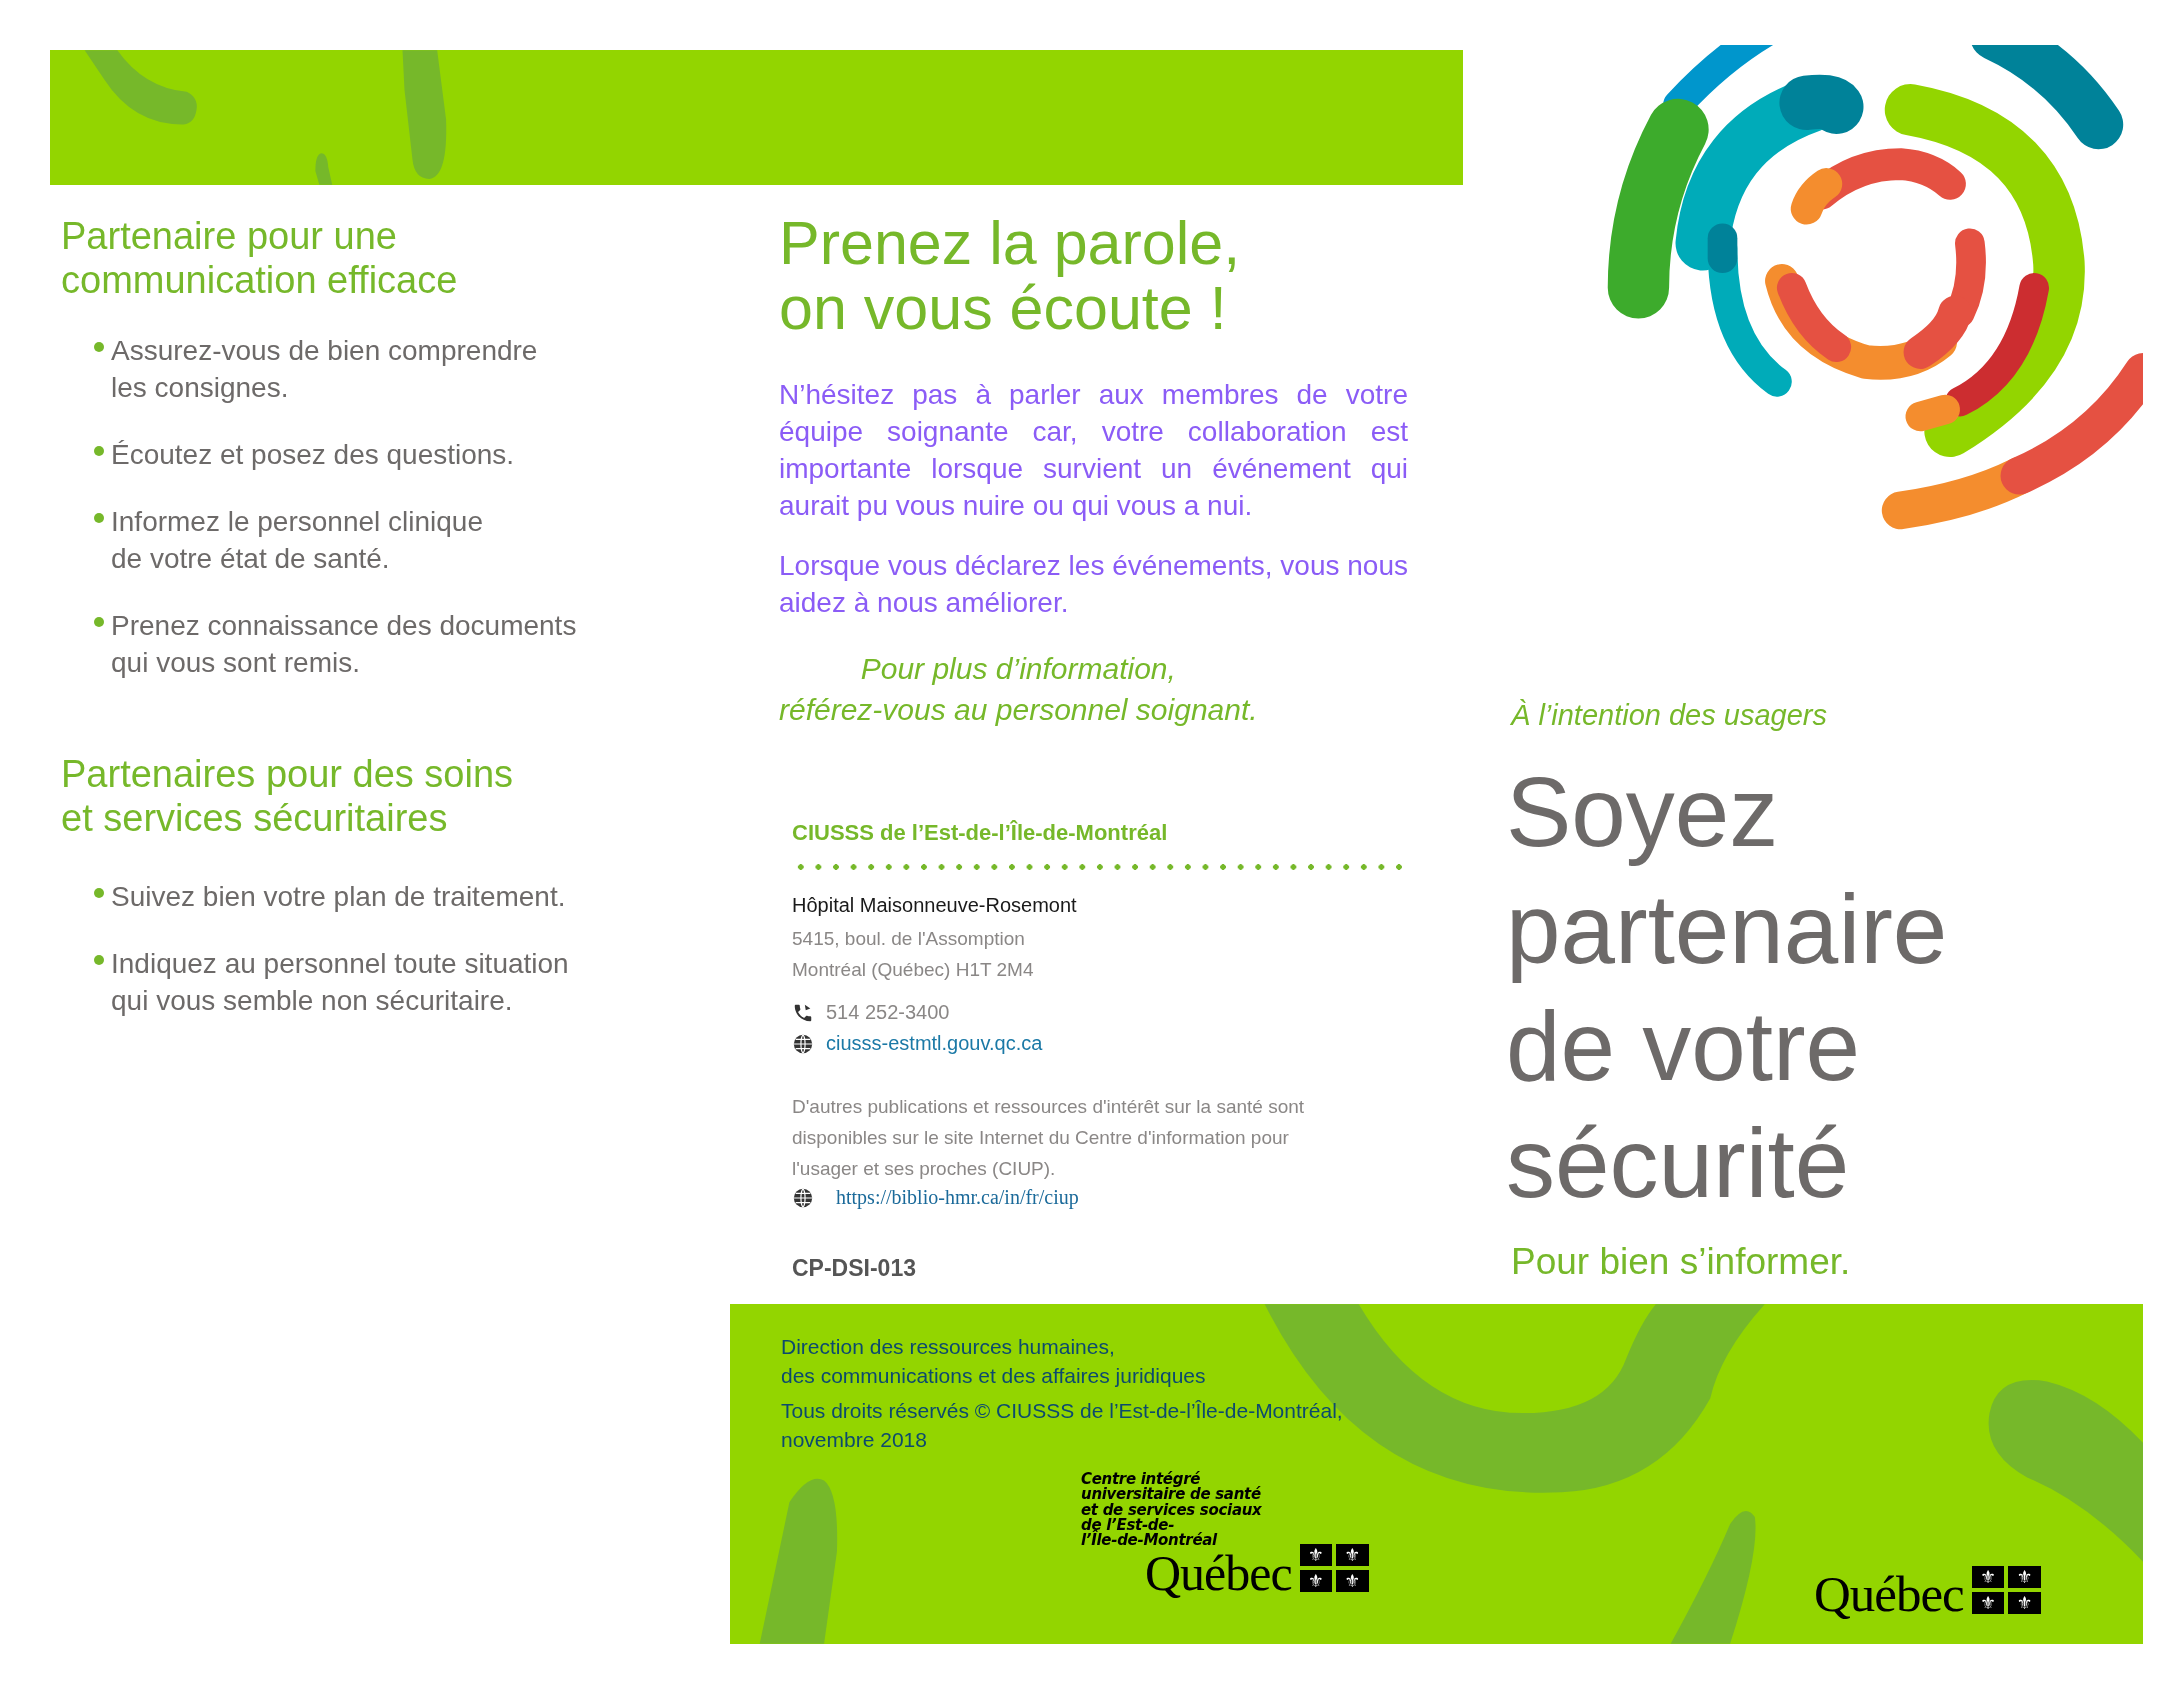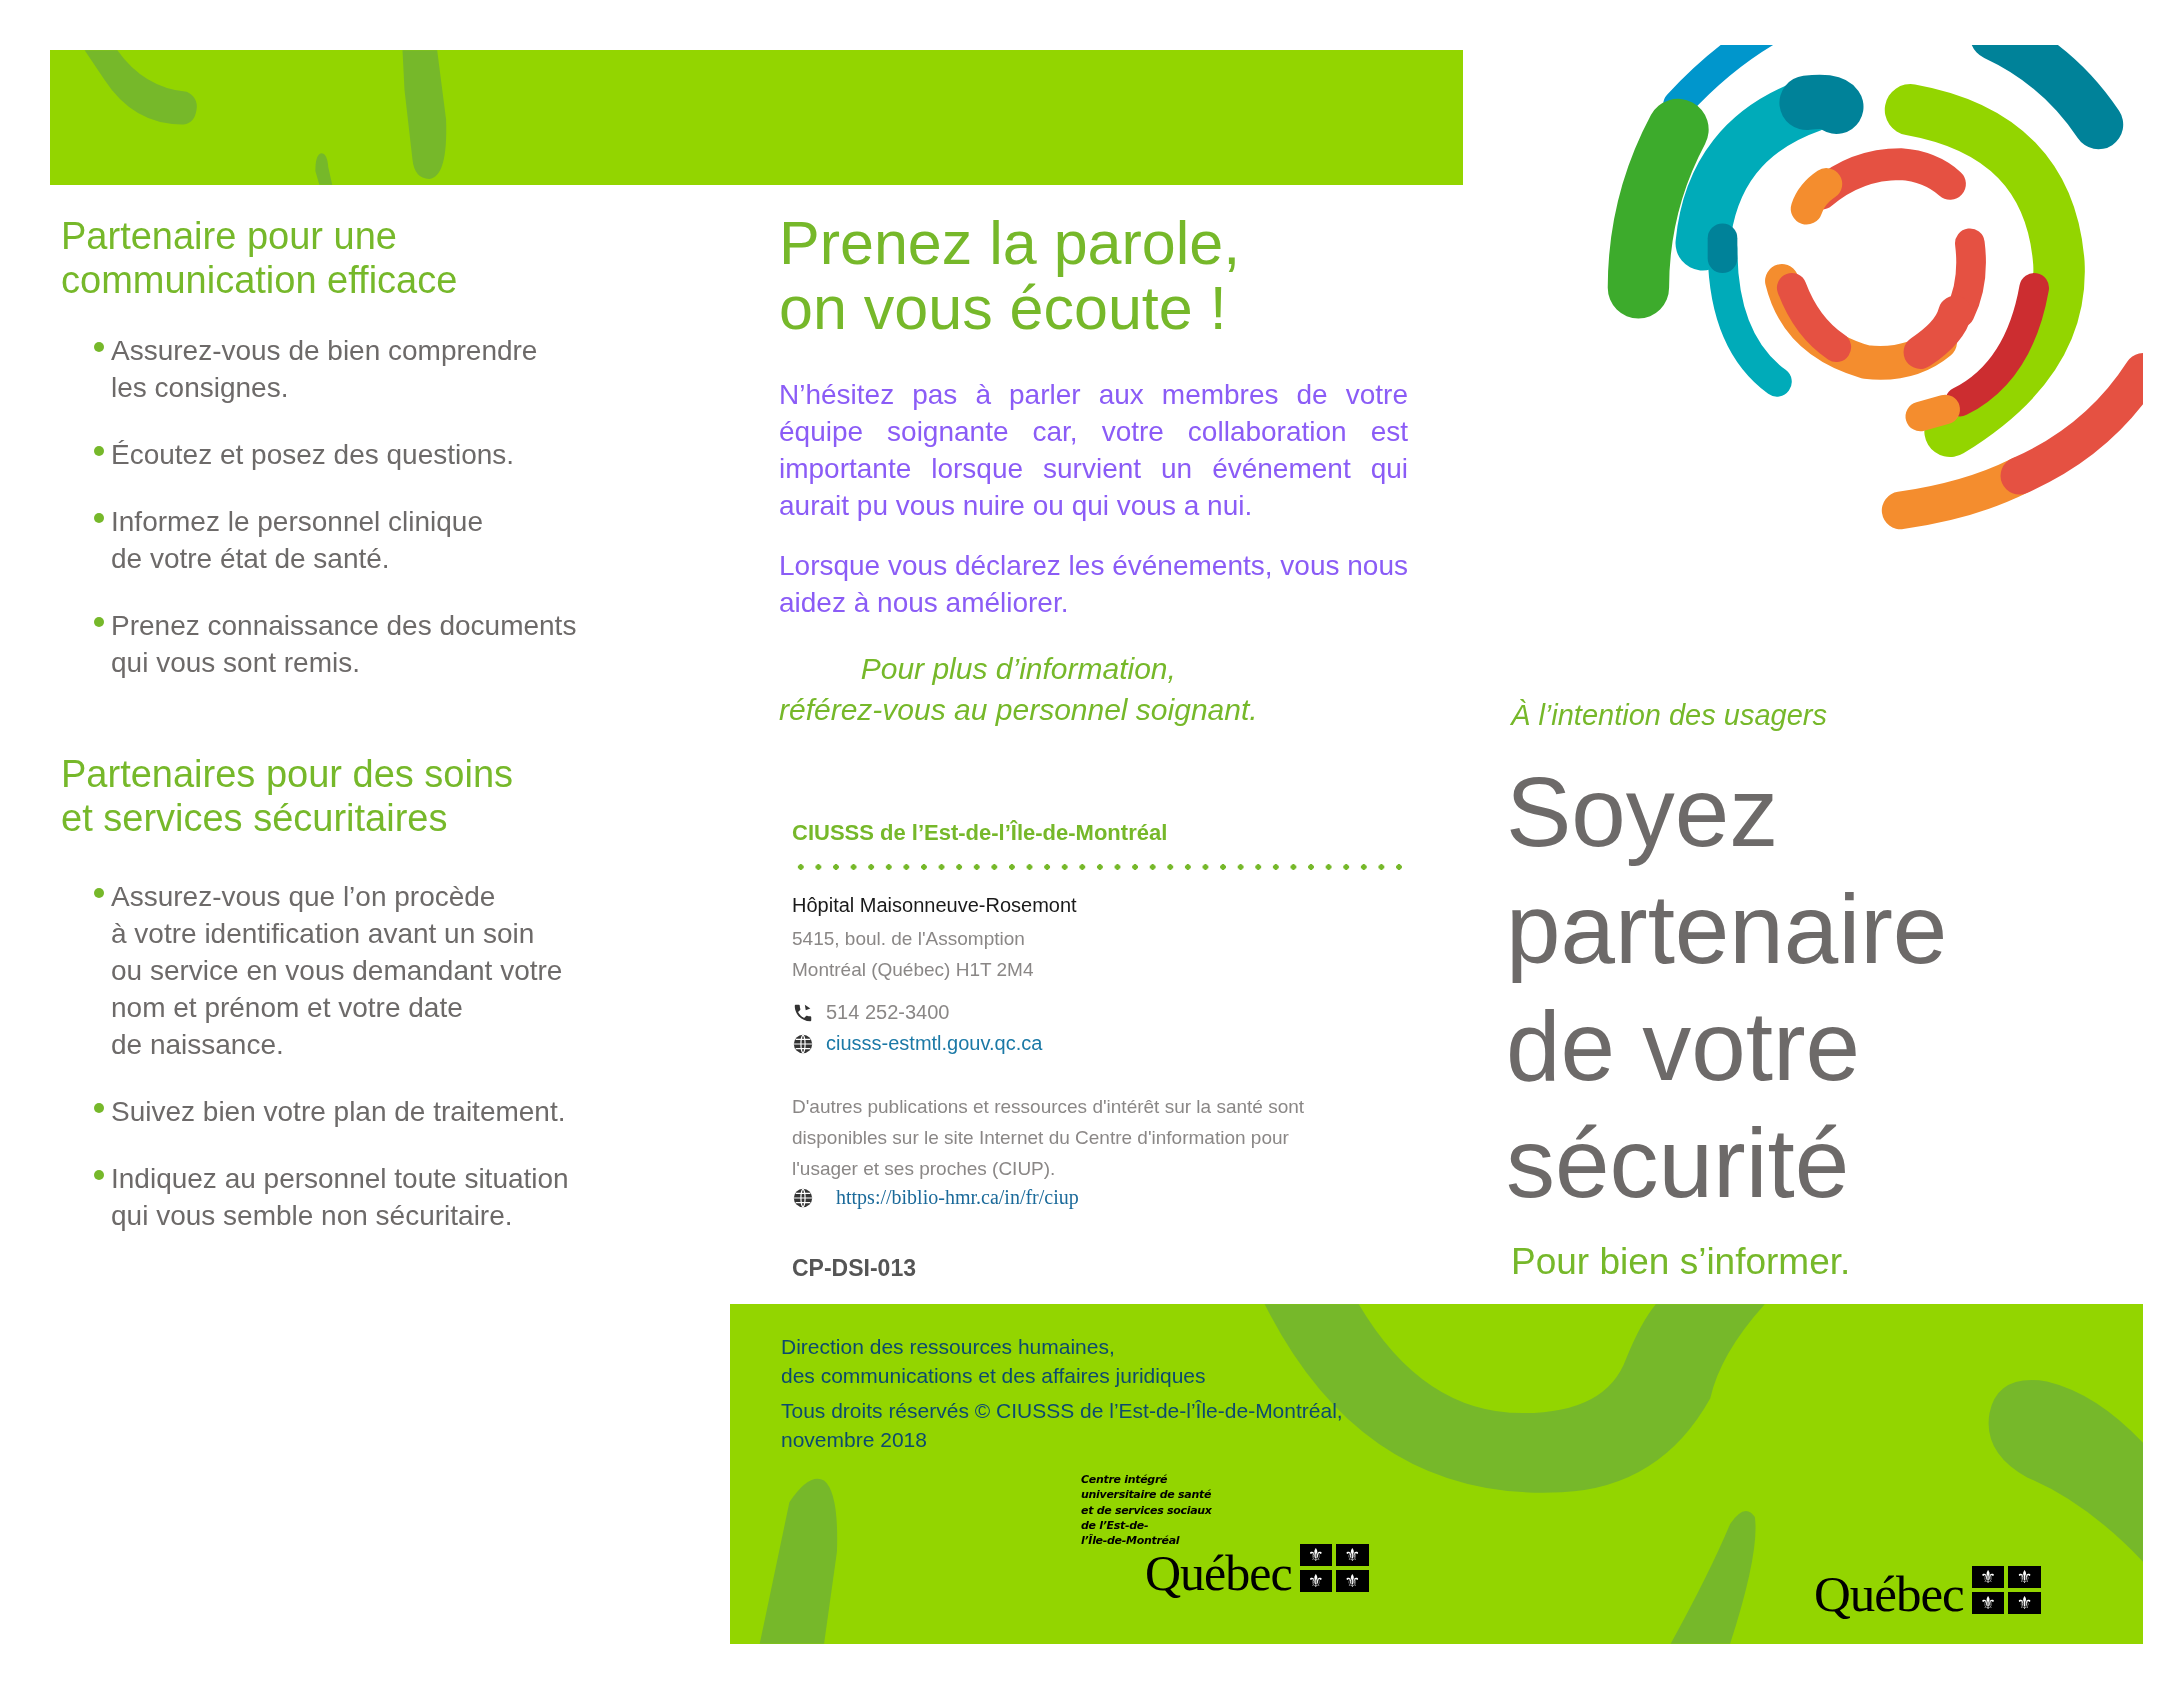--- a/index.html
+++ b/index.html
@@ -31,21 +31,21 @@
   #hospital { left: 792px; top: 894px; font-size: 20px; color: #1a1a1a; }
   .small { font-size: 19px; line-height: 31px; color: #8a8786; }
   .contact-row { display: flex; align-items: center; gap: 12px; font-size: 20px; }
   .contact-row svg { flex: none; }
   .link { color: #1b79a6; }
   #serif-link { font-family: "Liberation Serif", serif; font-size: 20px; color: #1b6a9a; }
   #doc-code { left: 792px; top: 1255px; font-size: 23px; font-weight: bold; color: #555; }
 
   
   .band-text { color: #0c4a6e; font-size: 21px; line-height: 29px; }
-  .ciusss-logo-text { font-family: "DejaVu Sans", sans-serif; font-weight: bold; font-style: italic; font-size: 11px; line-height: 15.3px; color: #000; letter-spacing: -0.3px; }
+  .ciusss-logo-text { font-family: "DejaVu Sans", sans-serif; font-weight: bold; font-style: italic; font-size: 15px; line-height: 15.3px; color: #000; letter-spacing: -0.3px; }
   .qc-word { font-family: "Liberation Serif", serif; font-size: 55px; color: #000; letter-spacing: -1px; line-height: 1; }
   .flag { display: grid; grid-template-columns: 1fr 1fr; gap: 4px; }
   .flag span { background: #000; display: flex; align-items: center; justify-content: center; color: #fff; font-size: 18px; line-height: 1; }
 
   
   #audience { left: 1511px; top: 699px; font-size: 29px; font-style: italic; color: #76b82a; }
   #cover-title { left: 1506px; top: 754px; font-size: 98px; line-height: 117px; color: #6d6a69; font-weight: normal; }
   #cover-sub { left: 1511px; top: 1241px; font-size: 37px; color: #76b82a; }
 </style>
 </head>
@@ -71,27 +71,20 @@
     <li><span>Prenez connaissance des documents</span><br><span>qui vous sont remis.</span></li>
   </ul>
 </div>
 
 <div class="abs" style="left:61px; top:752px; width:634px;">
   <h2 class="section-title">
     <span>Partenaires pour des soins</span><br>
     <span>et services sécuritaires</span>
   </h2>
   <ul class="bullets" style="margin-top:38px;">
-    <li>
-      <span>Assurez-vous que l’on procède</span><br>
-      <span>à votre identification avant un soin</span><br>
-      <span>ou service en vous demandant votre</span><br>
-      <span>nom et prénom et votre date</span><br>
-      <span>de naissance.</span>
-    </li>
     <li><span>Suivez bien votre plan de traitement.</span></li>
     <li>
       <span>Indiquez au personnel toute situation</span><br>
       <span>qui vous semble non sécuritaire.</span>
     </li>
   </ul>
 </div>
 
 <h1 id="mid-title" class="abs" style="font-weight:normal;">
   <span>Prenez la parole,</span><br>

